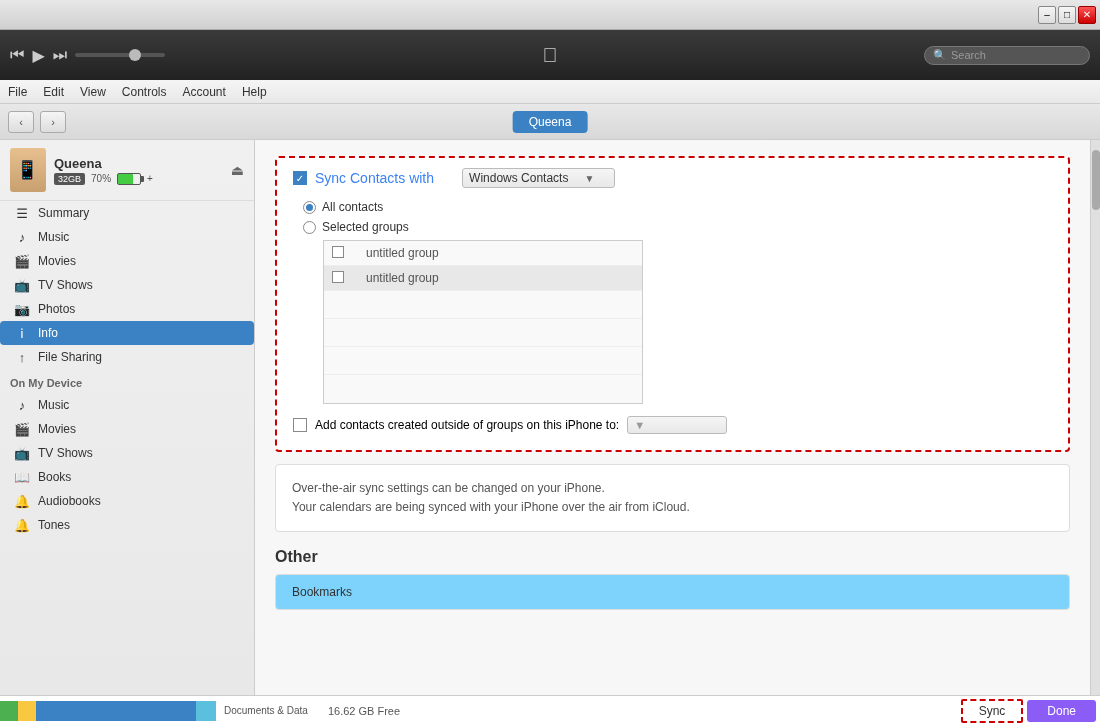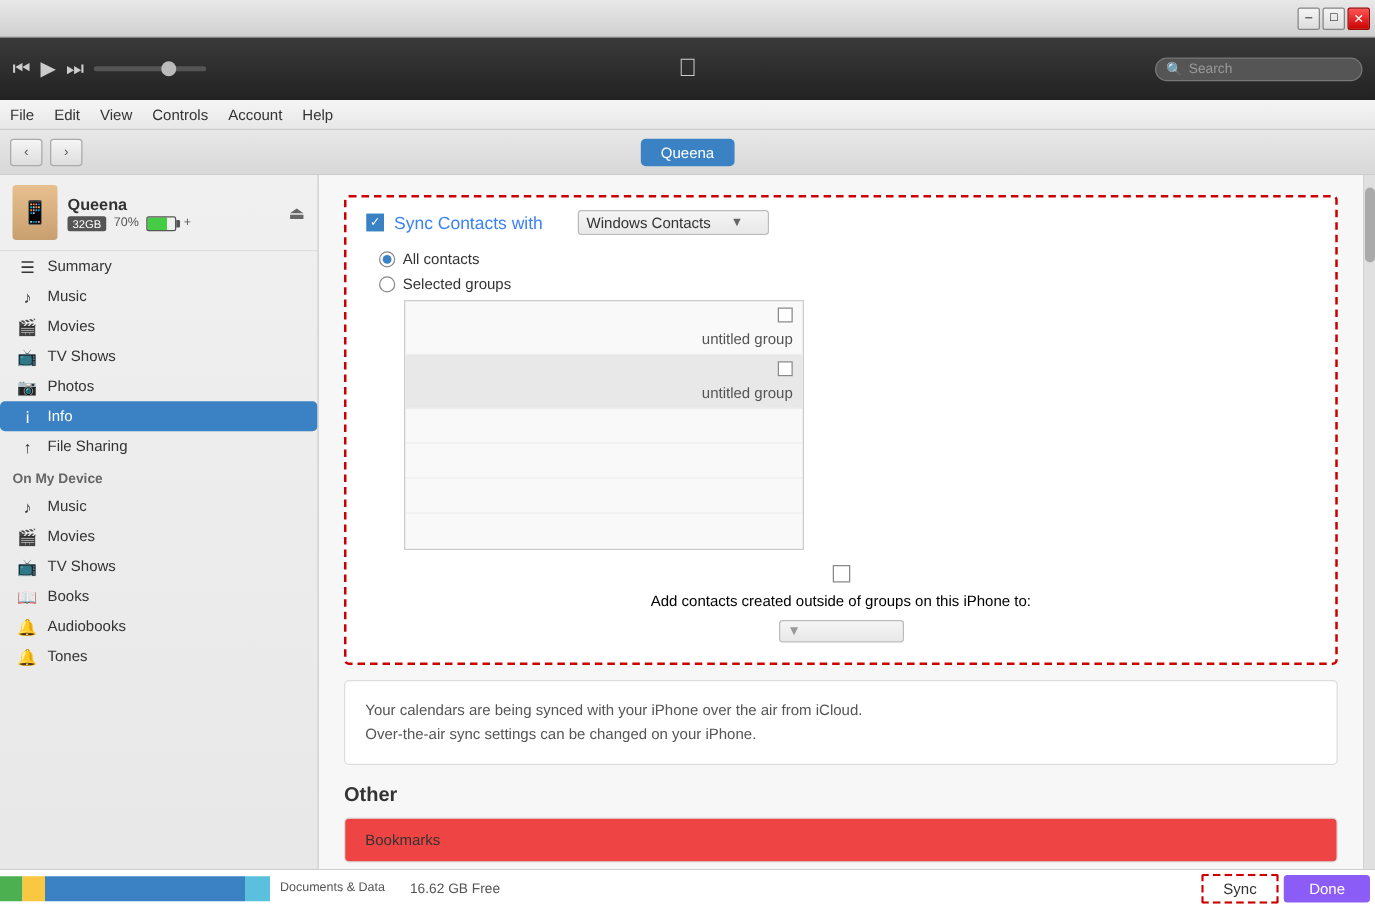--- a/index.html
+++ b/index.html
@@ -210,30 +210,30 @@
       content: ''; width: 7px; height: 7px; background: #3a82c4; border-radius: 50%;
     }
     .radio-label { font-size: 12px; color: #333; }
 
     .groups-list {
       margin-left: 20px; margin-top: 4px;
       border: 1px solid #ccc; background: #f9f9f9;
       width: 320px;
     }
     .group-item {
-      display: flex; align-items: flex-end; gap: 6px;
-      padding: 5px 8px; border-bottom: 1px solid #eee; flex-direction: column;
+      display: flex; align-items: flex-start; gap: 22px;
+      padding: 5px 8px; border-bottom: 1px solid #eee;
     }
     .group-item:last-child { border-bottom: none; }
     .group-item:nth-child(2) { background: #e8e8e8; }
     .group-checkbox { width: 12px; height: 12px; border: 1px solid #888; background: white; }
     .group-label { font-size: 12px; color: #555; }
 
     .add-contacts-row {
-      display: flex; align-items: center; gap: 8px; margin-top: 12px; flex-direction: column;
+      display: flex; align-items: center; gap: 8px; margin-top: 12px;
     }
     .add-contacts-dropdown {
       border: 1px solid #bbb; border-radius: 3px;
       background: linear-gradient(to bottom, #f5f5f5, #e8e8e8);
       padding: 2px 20px 2px 6px; font-size: 11px; color: #999;
       min-width: 100px;
     }
 
     
     .section-title {
@@ -241,21 +241,21 @@
       margin: 16px 0 8px 0;
     }
     .section-box {
       border: 1px solid #ddd; background: white; border-radius: 4px;
       padding: 14px 16px; margin-bottom: 12px;
     }
     .section-text { font-size: 12px; color: #555; line-height: 1.6; }
 
     .other-section { margin-top: 8px; }
     .bookmarks-row {
-      border: 1px solid #ddd; background: #ef4444; border-radius: 4px;
+      border: 1px solid #ddd; background: #7dd3fc; border-radius: 4px;
       padding: 10px 16px; font-size: 12px; color: #333;
     }
 
     
     .bottom-bar {
       height: 30px;
       background: white;
       border-top: 1px solid #ccc;
       display: flex; align-items: center;
       gap: 0;
@@ -471,22 +471,22 @@
       <div class="add-contacts-row">
         <div class="checkbox-custom"></div>
         <span>Add contacts created outside of groups on this iPhone to:</span>
         <div class="add-contacts-dropdown">
           <span>▼</span>
         </div>
       </div>
     </div>
 
     <div class="section-box">
+      <p class="section-text">Over-the-air sync settings can be changed on your iPhone.</p>
       <p class="section-text">Your calendars are being synced with your iPhone over the air from iCloud.</p>
-      <p class="section-text">Over-the-air sync settings can be changed on your iPhone.</p>
     </div>
 
     <div class="other-section">
       <div class="section-title">Other</div>
       <div class="bookmarks-row">
         <span>Bookmarks</span>
       </div>
     </div>
 
   </div>

